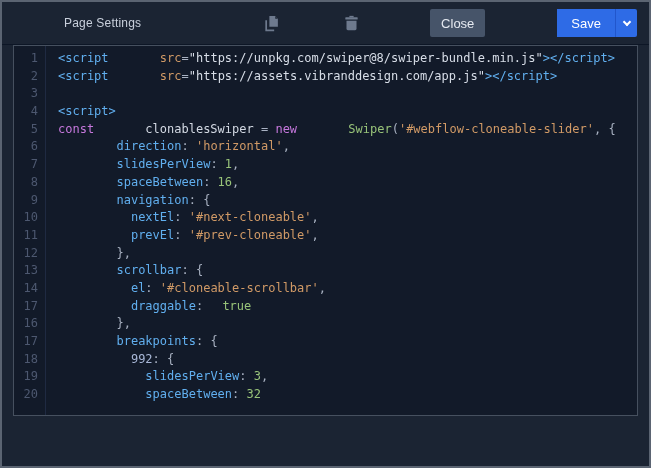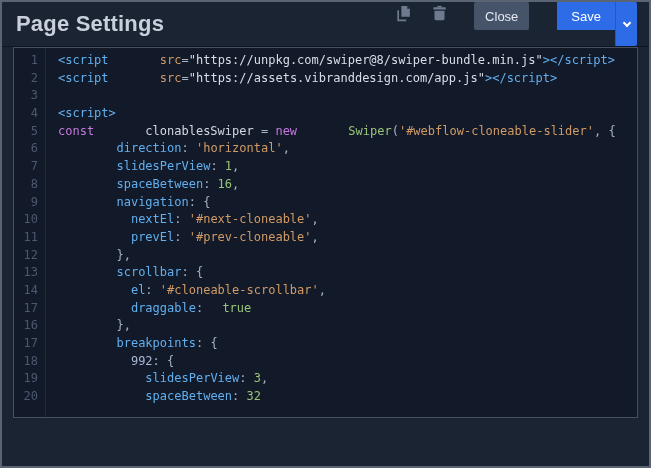--- a/index.html
+++ b/index.html
@@ -9,33 +9,33 @@
     border:2px solid var(--ui-window_border,#5b6472);
     background:var(--ui-window_bg,#1b2433);
     font-family:"Liberation Sans",sans-serif;
     display:flex;flex-direction:column;overflow:hidden;
   }
   .header{
     flex:0 0 43px;display:flex;align-items:center;
     padding:0 12px 0 14px;
     border-bottom:1px solid var(--ui-header_divider,#0d1626);
   }
-  .title{font-size:22px;color:var(--ui-title_color,#c9d0dc);font-weight:700;letter-spacing:.2px;}
-  .header-actions{margin-left:auto;display:flex;align-items:flex-start;}
+  .title{font-size:12px;color:var(--ui-title_color,#c9d0dc);font-weight:400;letter-spacing:.2px;margin-left:48px;}
+  .header-actions{margin-left:auto;display:flex;align-items:center;gap:44px;}
   .icon-btn{
     width:22px;height:22px;display:flex;align-items:center;justify-content:center;
     background:none;border:none;cursor:pointer;padding:0;margin-right:14px;
     color:var(--ui-icon_color,#6e7a8e);
   }
   .btn{height:28px;border:none;border-radius:2px;font-size:13px;font-family:inherit;cursor:pointer;}
   .btn-close{
     background:var(--ui-close_bg,#465469);color:var(--ui-close_text,#e6eaf1);
     padding:0 11px;margin:0 12px 0 10px;
   }
-  .save-group{display:flex;height:44px;border-radius:2px;overflow:hidden;padding-left:16px;}
+  .save-group{display:flex;height:28px;border-radius:2px;overflow:hidden;padding-left:16px;}
   .btn-save{background:var(--ui-save_bg,#2e6be6);color:var(--ui-save_text,#fff);padding:0 14px;border-radius:0;}
   .btn-caret{
     width:22px;background:var(--ui-save_bg,#2e6be6);border:none;
     border-left:1px solid var(--ui-save_divider,#2156cc);
     display:flex;align-items:center;justify-content:center;cursor:pointer;
   }
   .chevron{
     width:6px;height:6px;margin-top:-3px;
     border-right:2px solid #fff;border-bottom:2px solid #fff;
     transform:rotate(45deg);

